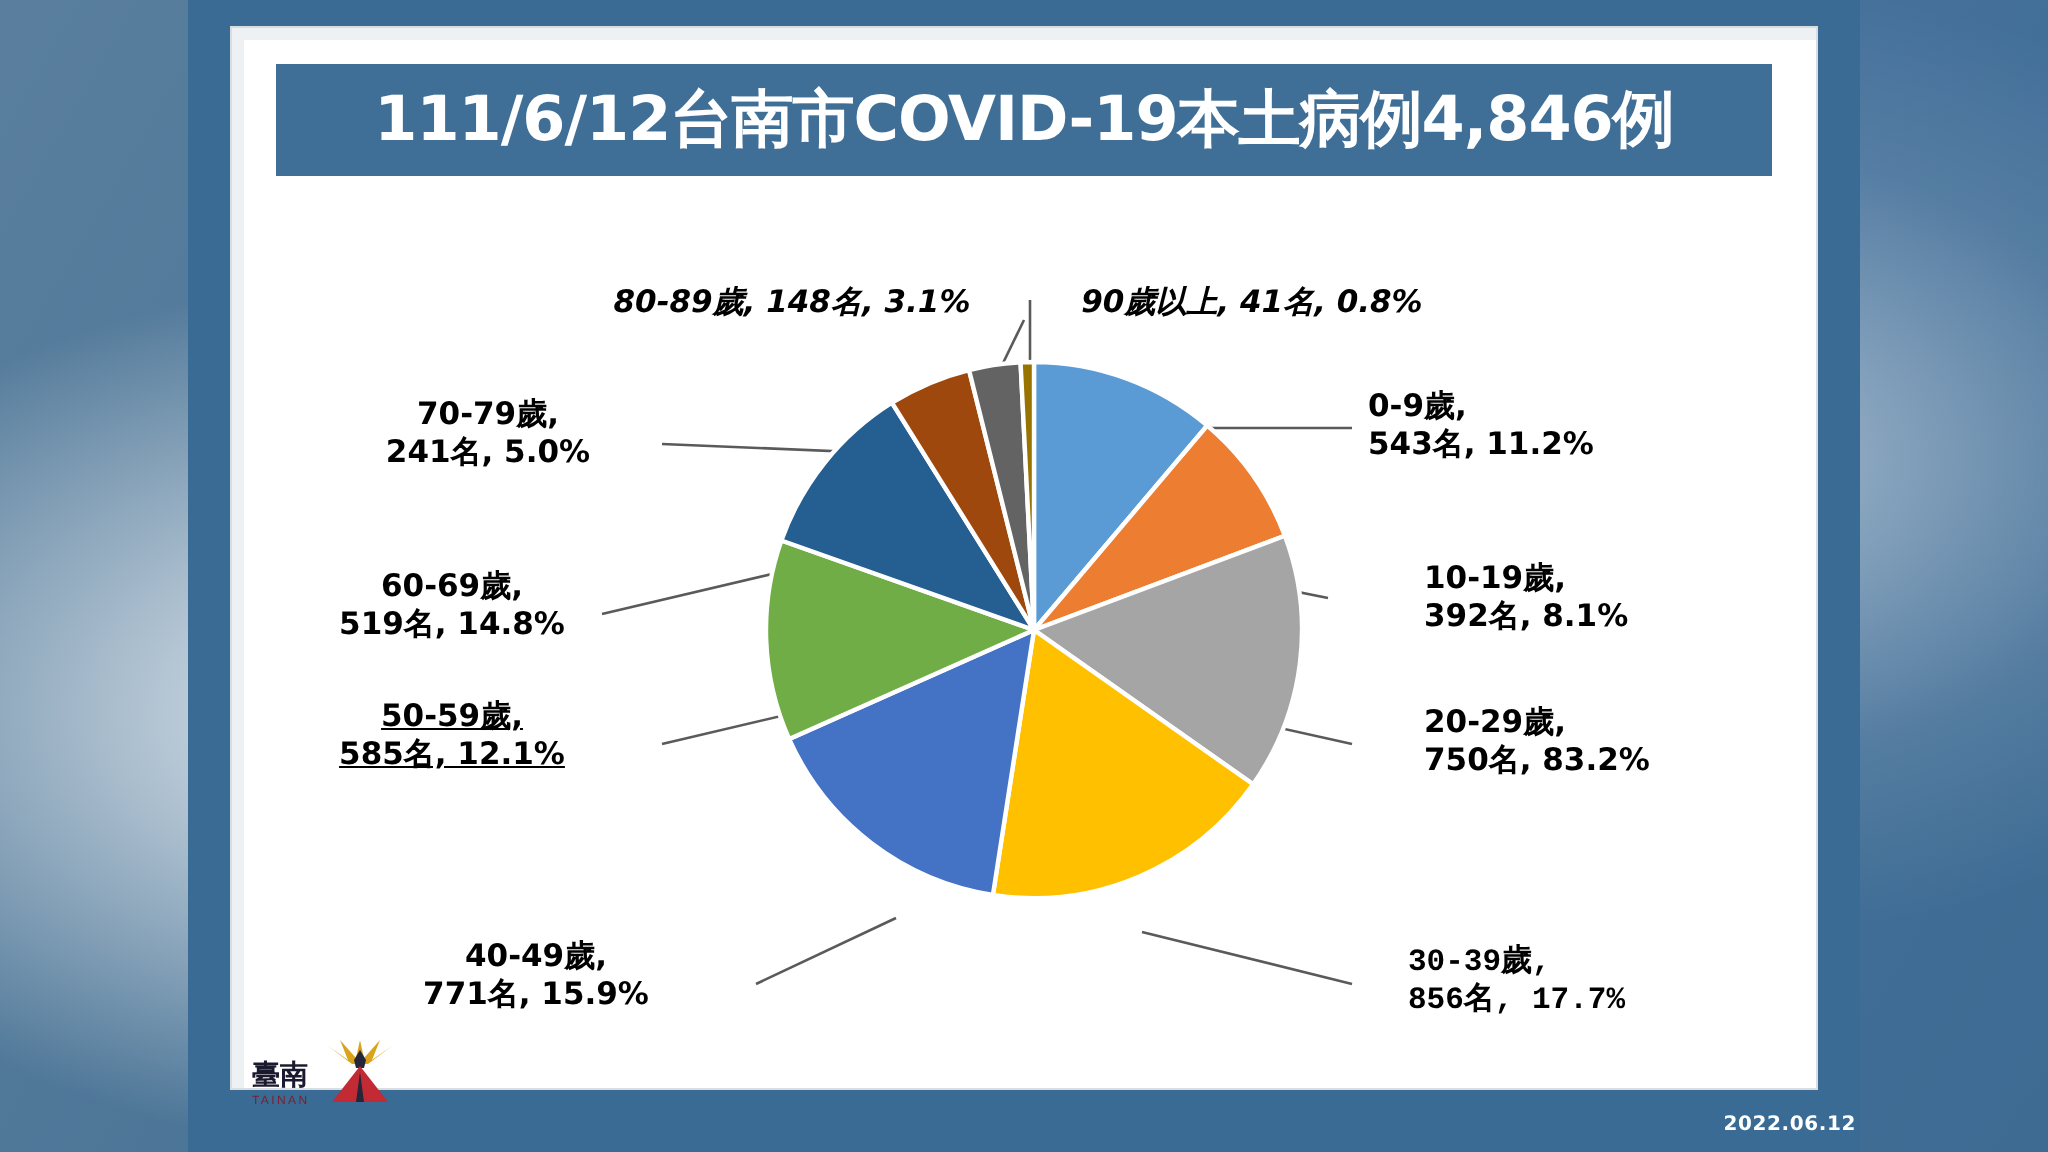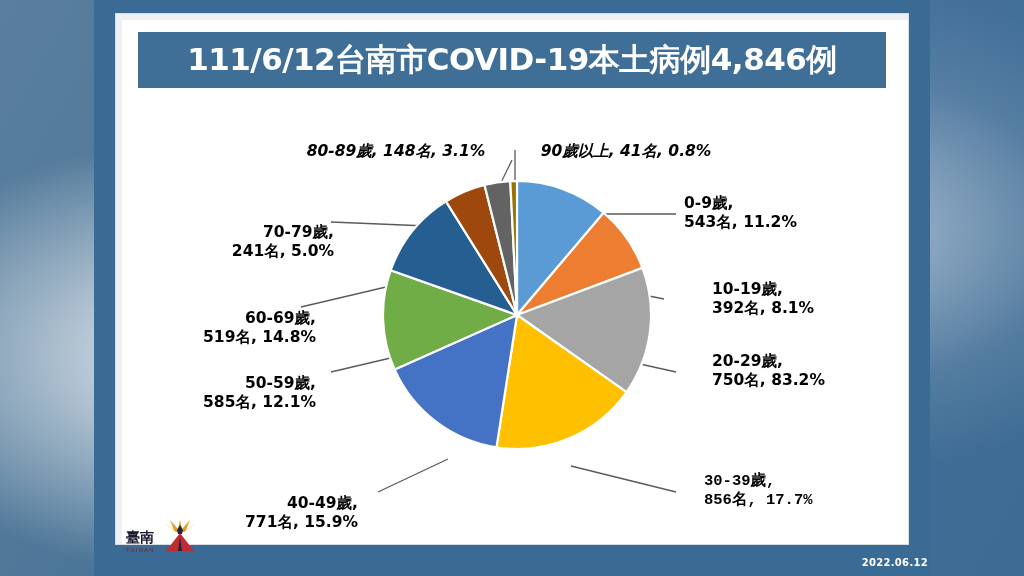--- a/index.html
+++ b/index.html
@@ -116,21 +116,21 @@
   .lbl {
     position: absolute;
     font-size: 15.5px;
     font-weight: bold;
     color: #000000;
     line-height: 1.22;
     white-space: nowrap;
     font-family: "DejaVu Sans", "Liberation Sans", sans-serif;
   }
   .lbl.right { text-align: left; }
-  .lbl.left  { text-align: right; margin-top: 25px; }
+  .lbl.left  { text-align: center; }
   .lbl.center { text-align: center; font-style: italic; }
 
   
   #leaders {
     position: absolute;
     left: 0; top: 0;
     width: 792px;
     height: 450px;
     pointer-events: none;
   }
@@ -221,21 +221,21 @@
       <div class="lbl left" style="left:38px;  top:104px; width:180px;">
         <div>70-79歲,</div>
         <div>241名, 5.0%</div>
       </div>
 
       <div class="lbl left" style="left:20px;  top:190px; width:180px;">
         <div>60-69歲,</div>
         <div>519名, 14.8%</div>
       </div>
 
-      <div class="lbl left" style="left:20px;  top:255px; width:180px;">
+      <div class="lbl left" style="left:20px;  top:255px; width:180px;text-decoration:underline;">
         <div>50-59歲,</div>
         <div>585名, 12.1%</div>
       </div>
 
       <div class="lbl left" style="left:62px;  top:375px; width:180px;">
         <div>40-49歲,</div>
         <div>771名, 15.9%</div>
       </div>
 
       <div class="lbl center" style="left:150px; top:48px; width:260px;">

